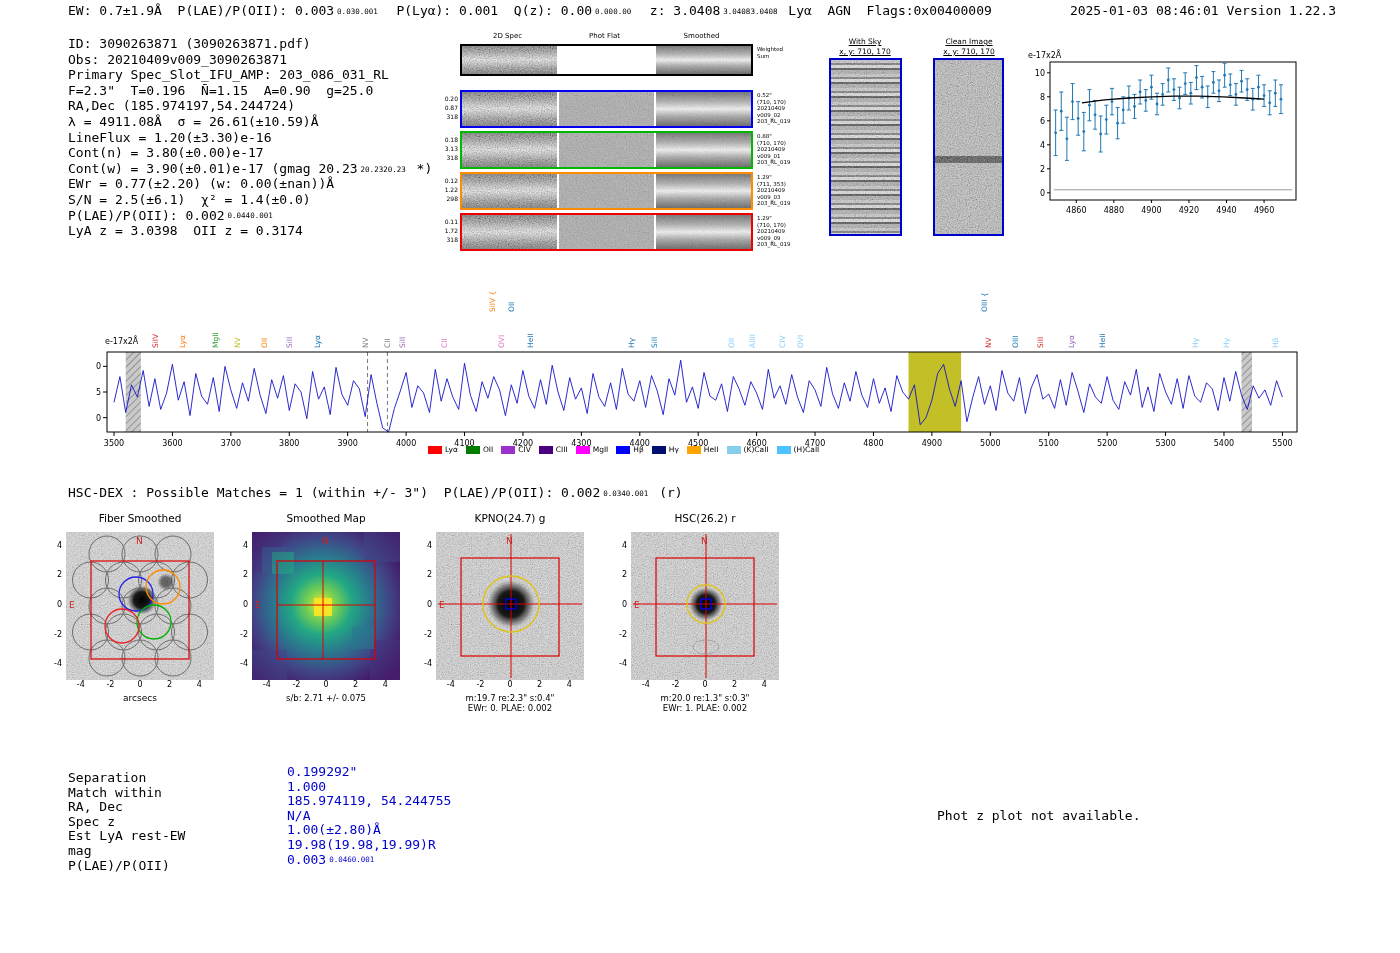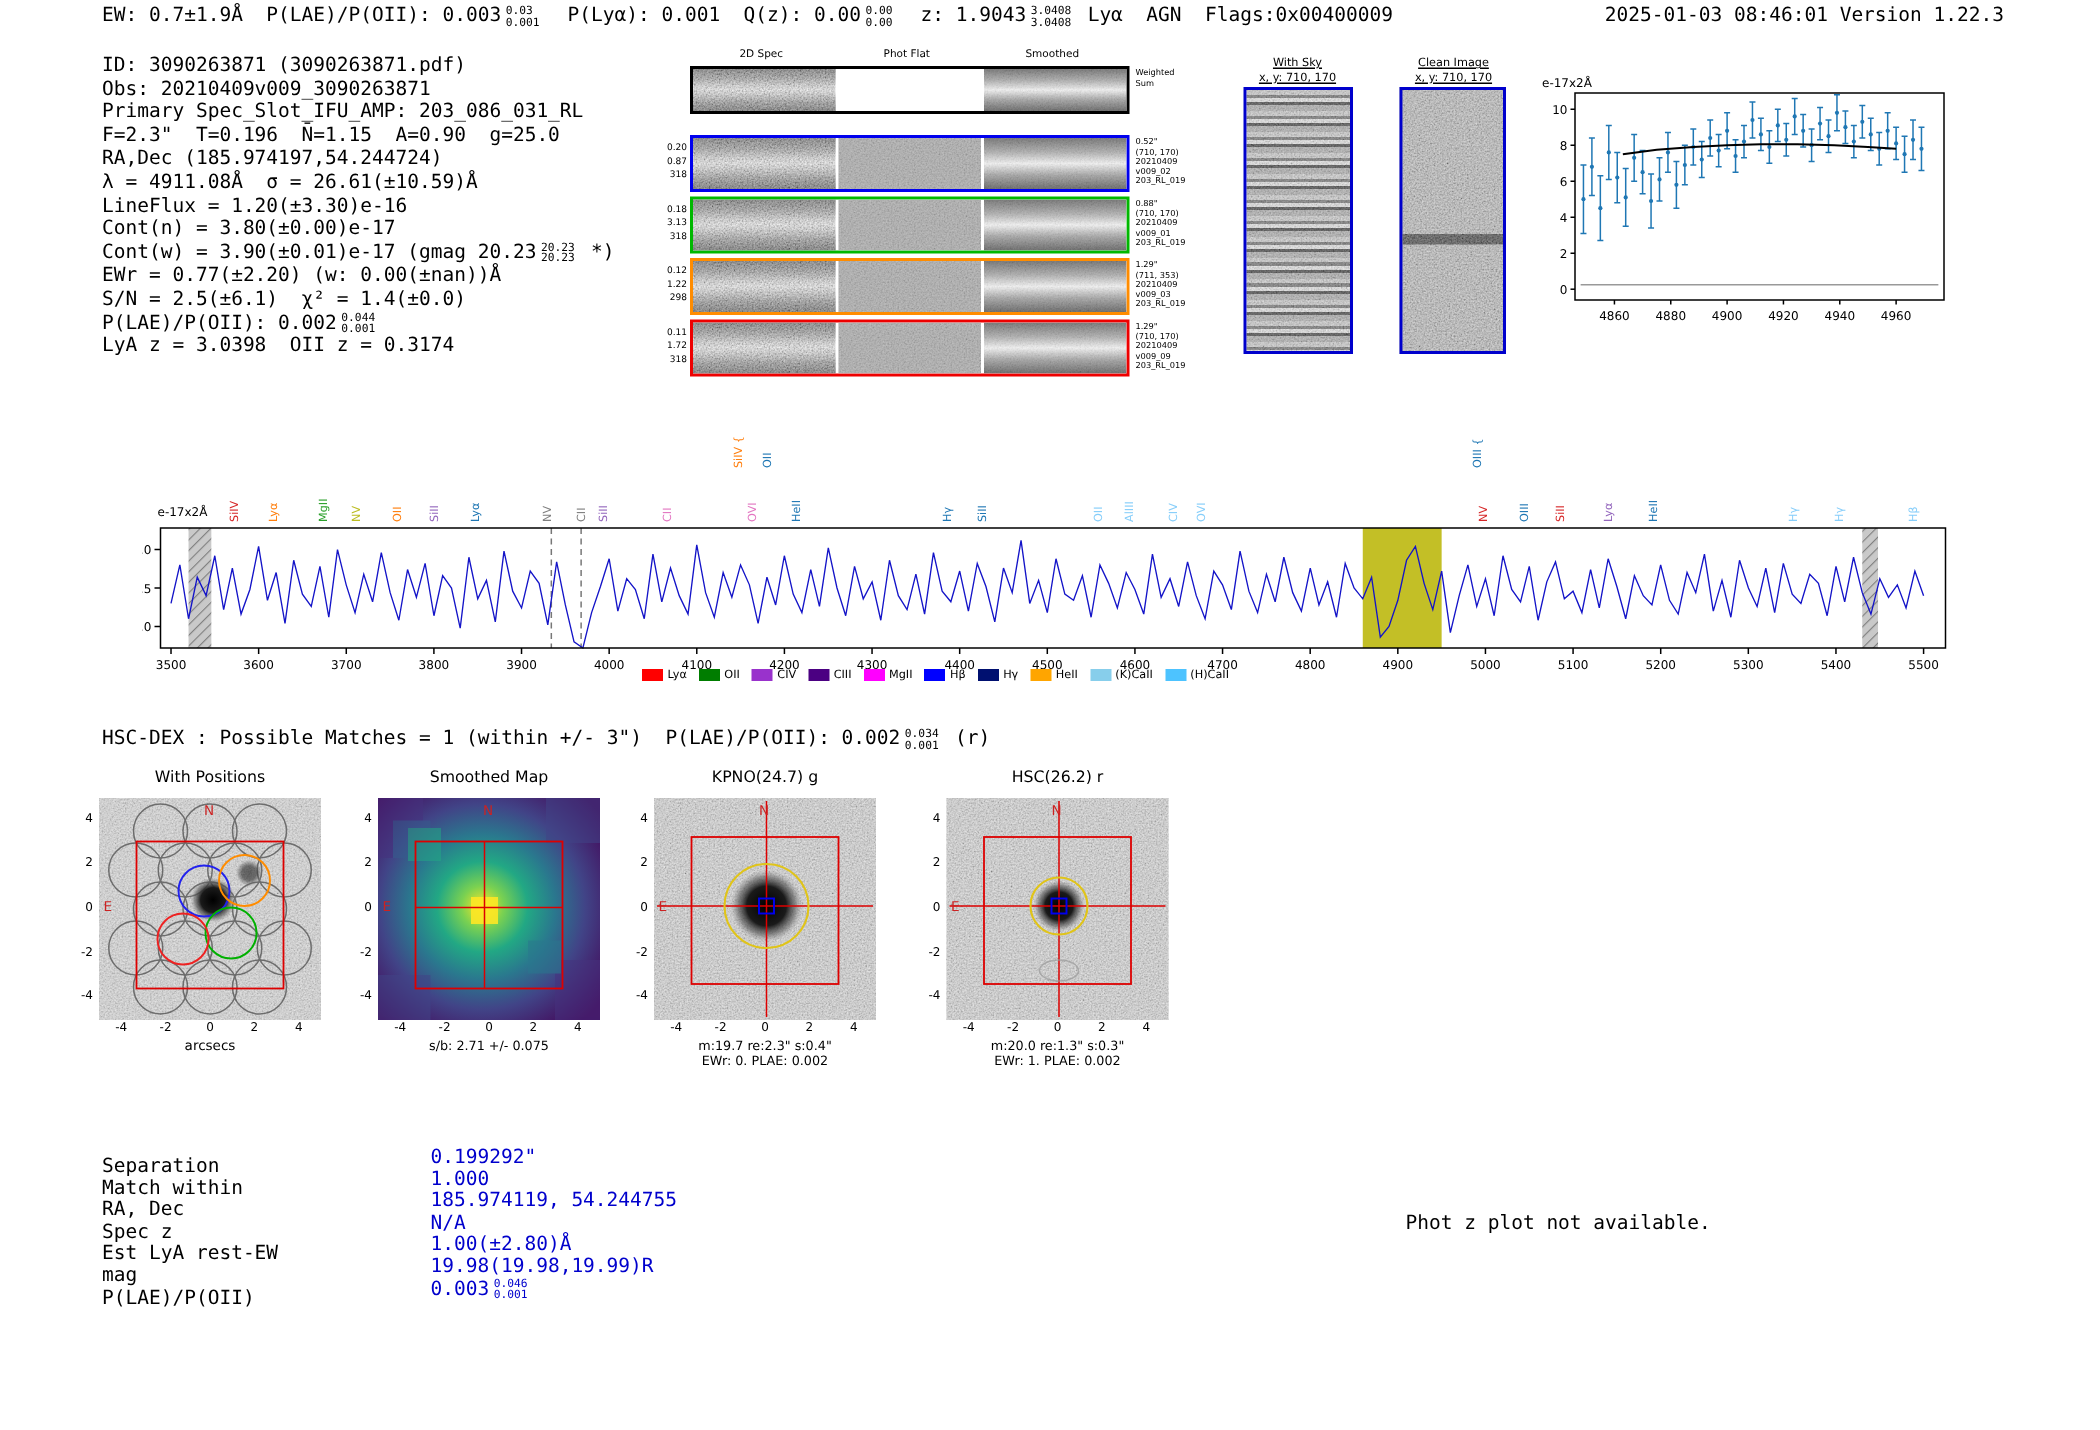--- a/index.html
+++ b/index.html
@@ -2,21 +2,21 @@
 <html><head>
 <meta charset="utf-8">
 <style>
   * { box-sizing: border-box; }
   html,body { margin:0; padding:0; background:#fff; }
   .page { position:relative; width:1400px; height:953px; background:#fff; color:#000;
           font-family:"DejaVu Sans Mono", monospace; overflow:hidden; }
 
   .hdr-left  { position:absolute; left:68px; top:3px; font-size:13px; white-space:pre; }
   .hdr-right { position:absolute; right:64px; top:3px; font-size:13px; }
-  .stack { display:inline-flex; flex-direction:column; align-items:flex-start;
+  .stack { display:inline-flex; align-items:flex-start;
            font-size:7.5px; line-height:7.5px; vertical-align:middle; margin:0 3px; }
 
   .info-block { position:absolute; left:68px; top:36px; font-size:13px; }
   .info-line  { white-space:pre; line-height:15.6px; height:15.6px; }
 
   
   .spec2d { position:absolute; left:442px; top:30px; width:360px; height:230px; }
   .s2d-colhdr { position:absolute; top:2px; font-size:7px; transform:translateX(-50%);
                 font-family:"DejaVu Sans",sans-serif; }
   .s2d-row  { position:absolute; left:18px; width:293px; border:2px solid #000; background:#fff; overflow:hidden; }
@@ -105,21 +105,21 @@
         <stop offset="0%" stop-color="#fde725"></stop>
         <stop offset="14%" stop-color="#7ad151"></stop>
         <stop offset="30%" stop-color="#22a884"></stop>
         <stop offset="48%" stop-color="#2a788e"></stop>
         <stop offset="68%" stop-color="#414487"></stop>
         <stop offset="100%" stop-color="#440154"></stop>
       </radialGradient>
     </defs>
   </svg>
 
-  <div class="hdr-left" id="hdr-left"><span>EW: 0.7±1.9Å  P(LAE)/P(OII): 0.003</span><span class="stack"><span>0.03</span><span>0.001</span></span><span>  P(Lyα): 0.001  Q(z): 0.00</span><span class="stack"><span>0.00</span><span>0.00</span></span><span>  z: 1.9043</span><span class="stack"><span>3.0408</span><span>3.0408</span></span><span> Lyα  AGN  Flags:0x00400009</span></div>
+  <div class="hdr-left" id="hdr-left"><span>EW: 0.7±1.9Å  P(LAE)/P(OII): 0.003</span><span class="stack"><span>0.03</span><span>0.001</span></span><span>  P(Lyα): 0.001  Q(z): 0.00</span><span class="stack"><span>0.00</span><span>0.00</span></span><span>  z: 3.0408</span><span class="stack"><span>3.0408</span><span>3.0408</span></span><span> Lyα  AGN  Flags:0x00400009</span></div>
   <div class="hdr-right">2025-01-03 08:46:01  Version 1.22.3</div>
 
   <div class="info-block" id="info-block">
       <div class="info-line"><span>ID: 3090263871 (3090263871.pdf)</span></div>
       <div class="info-line"><span>Obs: 20210409v009_3090263871</span></div>
       <div class="info-line"><span>Primary Spec_Slot_IFU_AMP: 203_086_031_RL</span></div>
       <div class="info-line"><span>F=2.3"  T=0.196  N̄=1.15  A=0.90  g=25.0</span></div>
       <div class="info-line"><span>RA,Dec (185.974197,54.244724)</span></div>
       <div class="info-line"><span>λ = 4911.08Å  σ = 26.61(±10.59)Å</span></div>
       <div class="info-line"><span>LineFlux = 1.20(±3.30)e-16</span></div>
@@ -594,21 +594,21 @@
       </span>
       <span class="lg-item">
         <span class="lg-sw" style="background: rgb(77, 195, 255);"></span>
         <span class="lg-lb">(H)CaII</span>
       </span>
     </div>
 
   <div class="hsc-line" id="hsc-line"><span>HSC-DEX : Possible Matches = 1 (within +/- 3")  P(LAE)/P(OII): 0.002</span><span class="stack"><span>0.034</span><span>0.001</span></span><span> (r)</span></div>
 
   <div class="cutout" style="left:42px;">
-    <div class="cut-title">With Positions</div>
+    <div class="cut-title">Fiber Smoothed</div>
     <svg class="cut-plot" width="148" height="148">
       <rect width="148" height="148" fill="#d9d9d9"></rect>
       <rect width="148" height="148" filter="url(#fnoise)" opacity="0.35"></rect>
       <g stroke="#555" fill="none" stroke-width="1" opacity="0.8">
         <circle cx="41" cy="22" r="18"></circle>
           <circle cx="74" cy="22" r="18"></circle>
           <circle cx="107" cy="22" r="18"></circle>
         <circle cx="24.5" cy="48" r="18"></circle>
           <circle cx="57.5" cy="48" r="18"></circle>
           <circle cx="90.5" cy="48" r="18"></circle>

